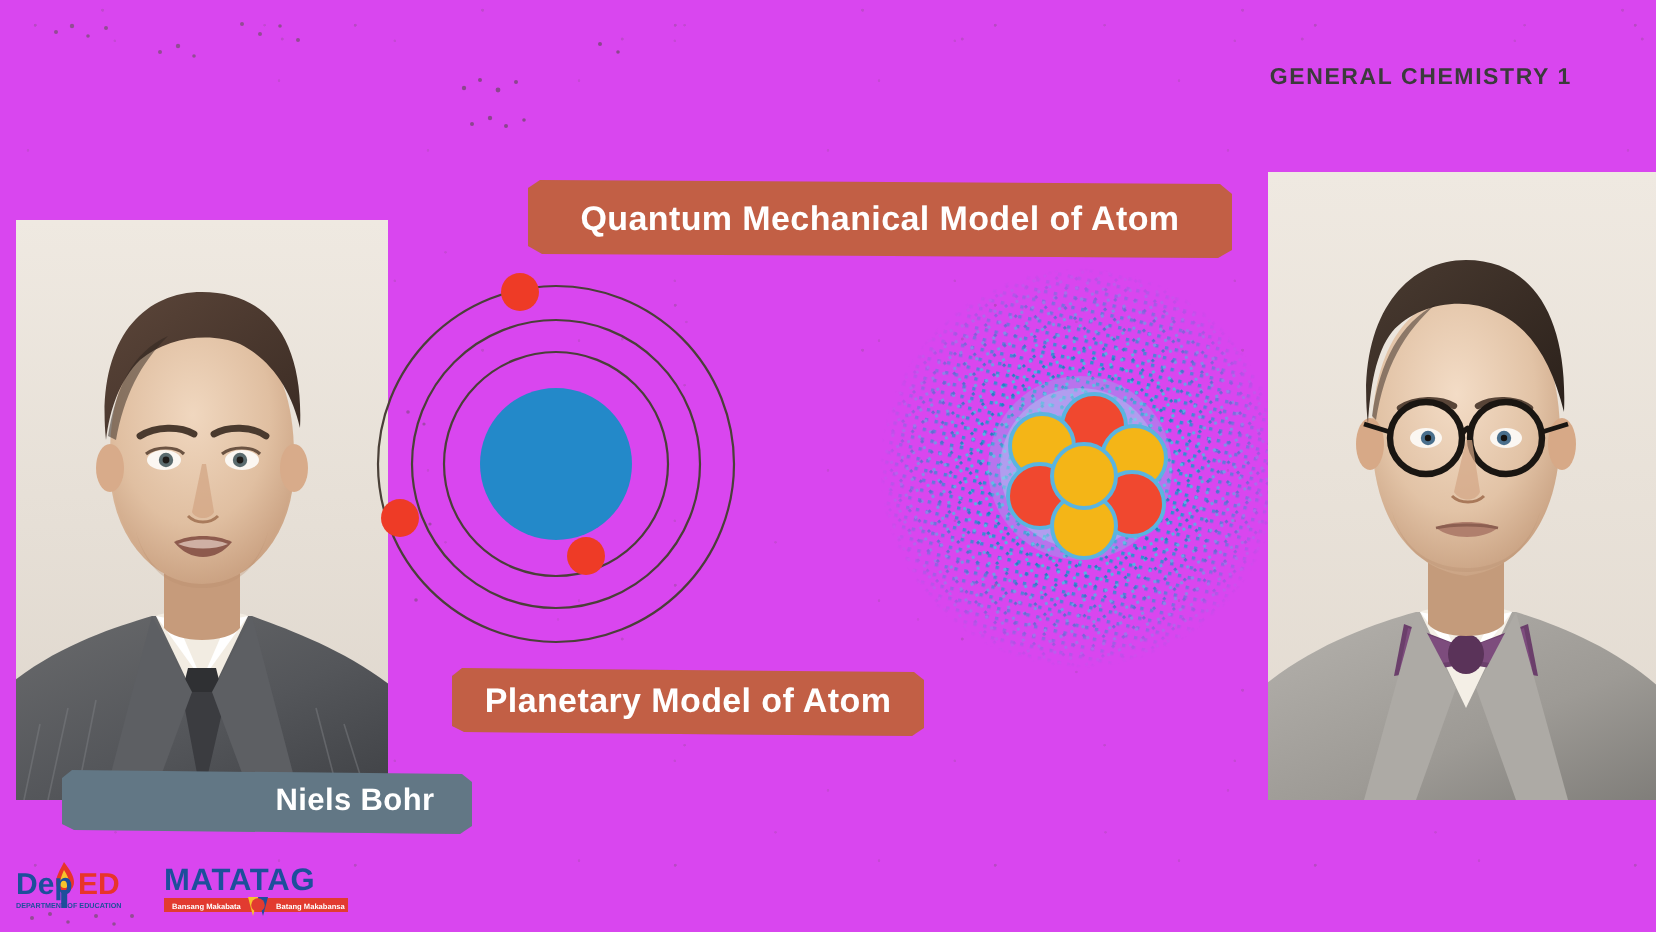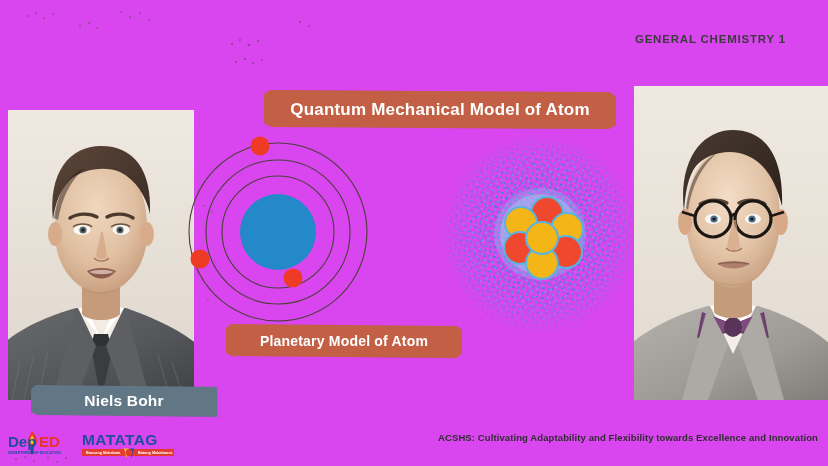--- a/index.html
+++ b/index.html
@@ -50,28 +50,29 @@
   }
   .banner.terracotta{background:#c25f45;text-align:right;}
   .banner.slate{background:#627785;}
 
   #title-banner{
     left:264px;top:90px;width:352px;height:39px;
     font-size:17px;
     clip-path:polygon(0 4px, 6px 0, 346px 2px, 352px 7px, 352px 35px, 345px 39px, 7px 37px, 0 33px);
   }
   #planetary-banner{
-    left:226px;top:324px;width:236px;height:34px;
-    font-size:14px;
+    left:226px;top:334px;width:236px;height:34px;
+    font-size:17px;
     clip-path:polygon(0 4px, 5px 0, 231px 2px, 236px 6px, 236px 30px, 230px 34px, 6px 32px, 0 29px);
   }
   #bohr-name-banner{
-    left:31px;top:385px;width:186px;height:32px;
+    left:31px;top:385px;width:205px;height:32px;
     font-size:15.5px;
     clip-path:polygon(0 4px, 5px 0, 200px 2px, 205px 6px, 205px 28px, 199px 32px, 6px 30px, 0 27px);
+    padding-left:44px;
   }
   #schrodinger-name-banner{
     left:585px;top:385px;width:219px;height:32px;
     font-size:15.5px;
     clip-path:polygon(0 4px, 5px 0, 214px 2px, 219px 6px, 219px 28px, 213px 32px, 6px 30px, 0 27px);
   }
 
   
   .portrait{position:absolute;overflow:hidden;}
   #bohr-portrait{left:8px;top:110px;width:186px;height:290px;}
@@ -403,21 +404,20 @@
     </svg>
   </div>
 
   <div class="banner terracotta" id="title-banner">Quantum Mechanical Model of Atom</div>
 
   <div class="banner terracotta" id="planetary-banner">Planetary Model of Atom</div>
 
   <div class="banner slate" id="bohr-name-banner">Niels Bohr</div>
 
 
-  <div class="footer-caption">ACSHS: Cultivating Adaptability and Flexibility towards Excellence and Innovation</div>
 
   <div class="logos">
     <svg class="logo" width="62" height="34" viewBox="0 0 62 34">
 
       <path d="M26 4 C29 8 31 11 31 14 C31 17 29 19 26.5 19 C24 19 22 17 22 14.5 C22 11 24 8 26 4 Z" fill="#e8342a"></path>
       <path d="M26 8 C27.5 10.5 28.5 12.5 28.5 14.2 C28.5 16 27.5 17 26.2 17 C25 17 24 16 24 14.6 C24 12.6 25 10.5 26 8 Z" fill="#f7c32b"></path>
       <rect x="24.6" y="18" width="3" height="9" fill="#1d4f9b"></rect>
 
       <text x="2" y="20" font-family="Liberation Sans, sans-serif" font-size="15" font-weight="bold" fill="#1d4f9b">Dep</text>
 

